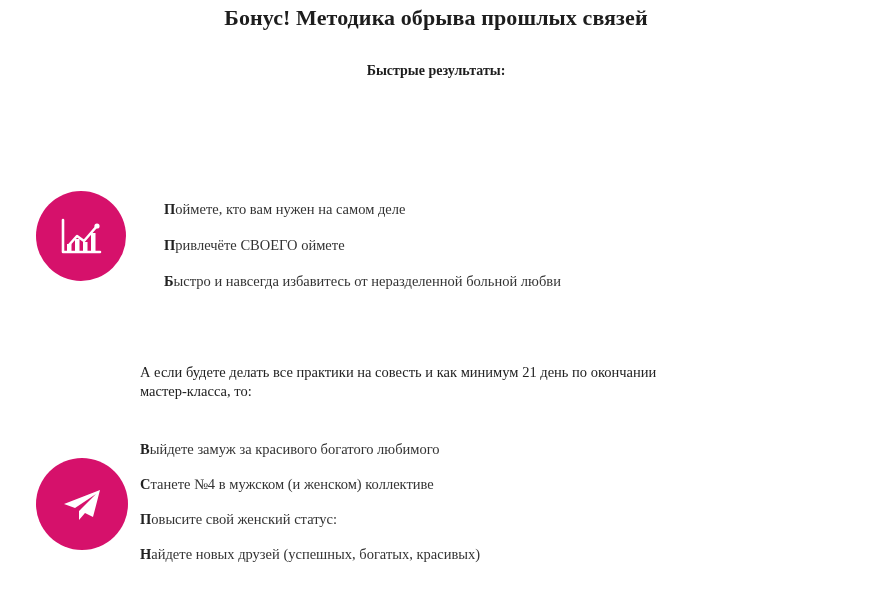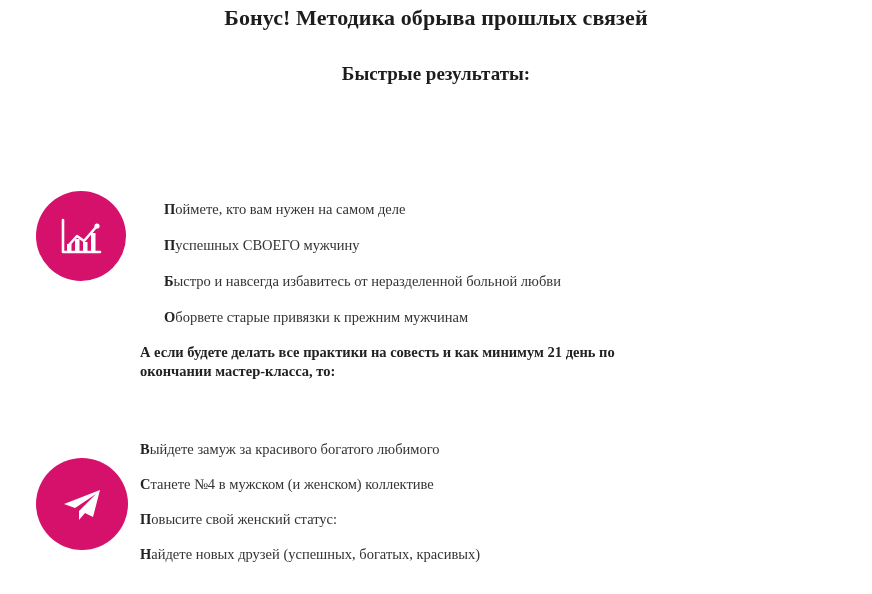--- a/index.html
+++ b/index.html
@@ -37,21 +37,21 @@
     text-align: center;
     font-size: 14.5px;
     line-height: 21px;
     color: #333333;
   }
 
   
   .section-heading {
     text-align: center;
     font-weight: bold;
-    font-size: 19px;
+    font-size: 14px;
     color: #1d1d1d;
     margin-top: 32px;
   }
 
   .block {
     position: relative;
   }
 
   .badge {
     position: absolute;
@@ -88,23 +88,23 @@
   }
   .list-item .cap {
     font-weight: bold;
     color: #222222;
   }
 
   
   .lead {
     position: absolute;
     left: 140px;
-    top: 280px;
+    top: 300px;
     width: 545px;
-    font-weight: bold;
+    font-weight: normal;
     font-size: 14.5px;
     line-height: 19px;
     color: #222222;
   }
   .list.second {
     top: 333px;
     width: 600px;
     margin-top: 43px;
   }
   .list.second .list-item {
@@ -133,23 +133,22 @@
           <rect x="9" y="30" width="4.5" height="7"></rect>
           <rect x="17" y="25" width="4.5" height="12"></rect>
           <rect x="25" y="28" width="4.5" height="9"></rect>
           <rect x="33" y="19" width="4.5" height="18"></rect>
         </g>
       </svg>
     </div>
 
     <div class="list first">
       <div class="list-item"><span class="cap">П</span><span>оймете, кто вам нужен на самом деле</span></div>
-      <div class="list-item"><span class="cap">П</span><span>успешных СВОЕГО мужчину</span></div>
+      <div class="list-item"><span class="cap">П</span><span>ривлечёте СВОЕГО оймете</span></div>
       <div class="list-item"><span class="cap">Б</span><span>ыстро и навсегда избавитесь от неразделенной больной любви</span></div>
-      <div class="list-item"><span class="cap">О</span><span>борвете старые привязки к прежним мужчинам</span></div>
     </div>
 
     <div class="badge plane">
       <svg width="48" height="44" viewBox="0 0 48 44" aria-hidden="true">
         <g fill="#ffffff">
           <path d="M42 8 L6 22 L17 26 L38 12 L21 29 L21 38 L27 31 L35 35 Z"></path>
         </g>
       </svg>
     </div>
 

